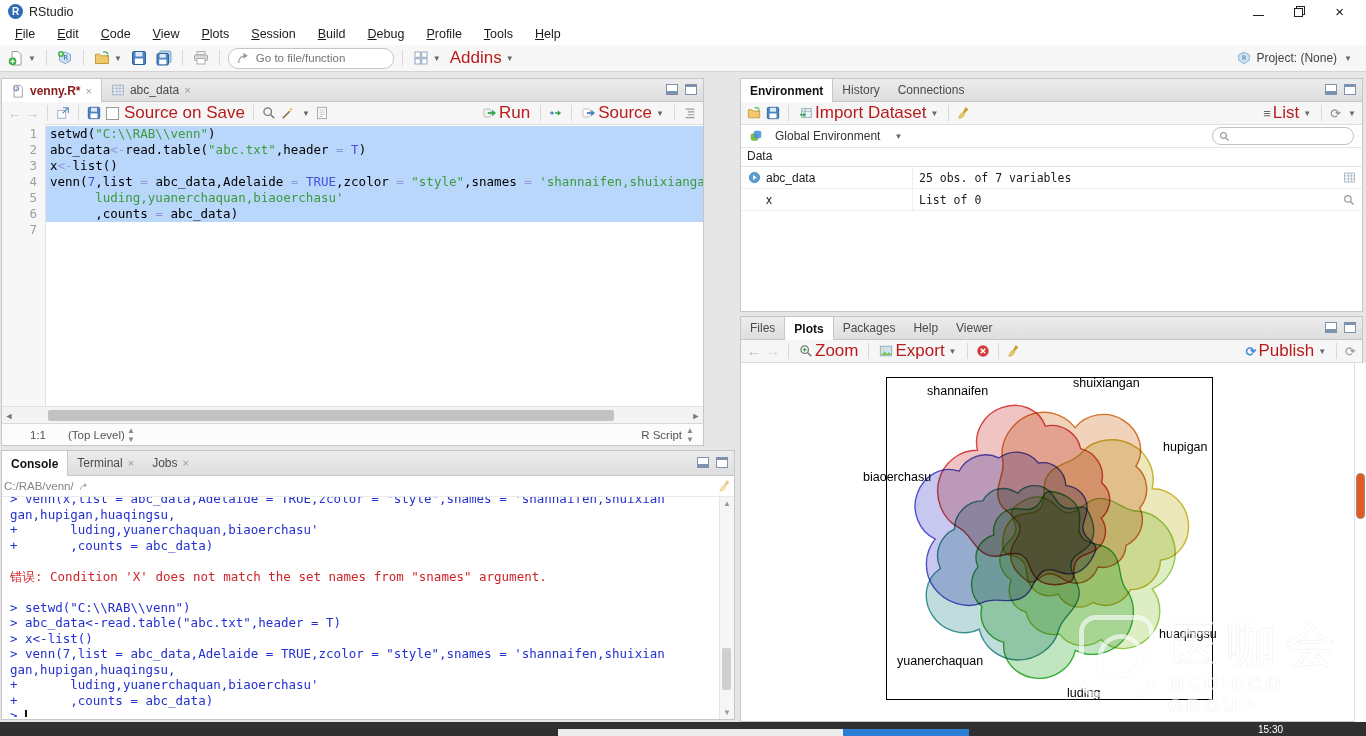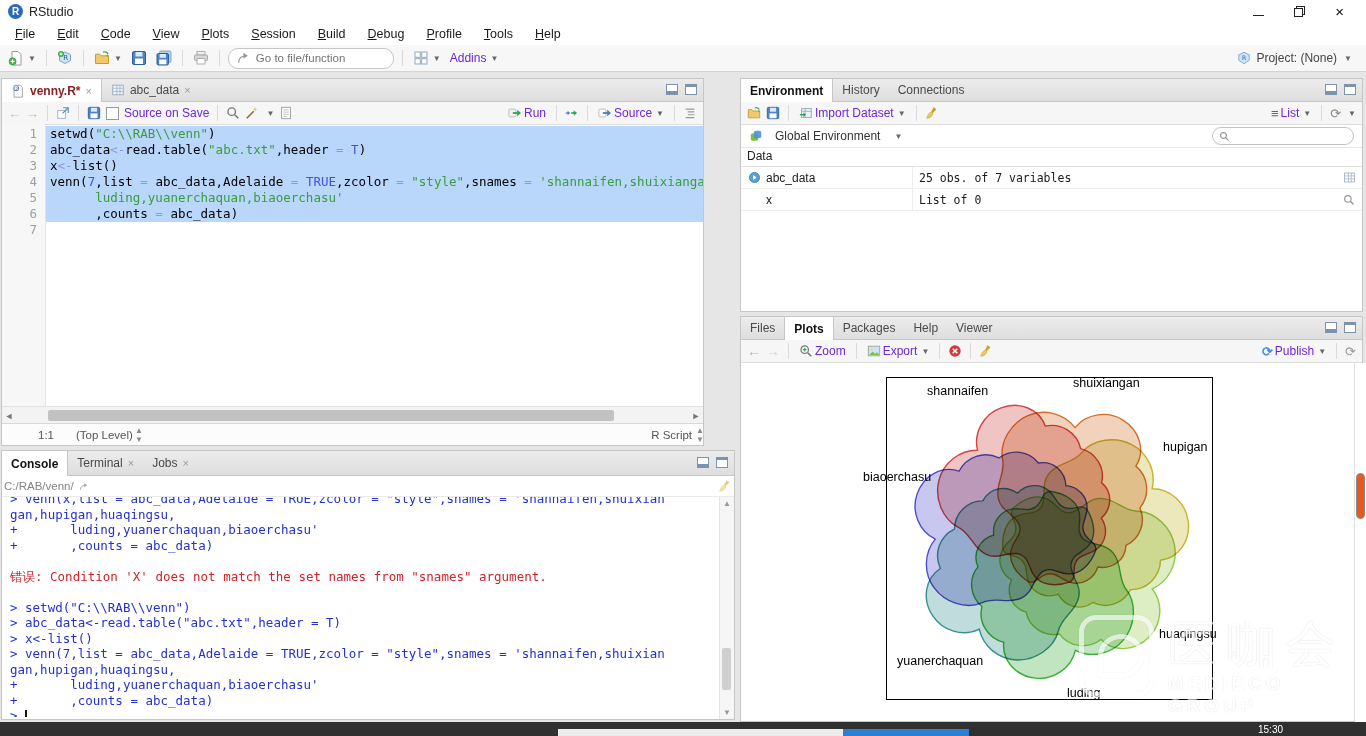--- a/index.html
+++ b/index.html
@@ -37,21 +37,21 @@
   .tab{font-size:12px;color:#4a4a4a;display:flex;align-items:center;gap:5px;padding:0 9px;position:relative}
   .tab.active{background:#fff;border-left:1px solid #c6c6c6;border-right:1px solid #c6c6c6;margin-bottom:-1px;color:#111;font-weight:bold}
   .tab:first-child.active{border-left:none}
   .tclose{font-size:11px;color:#9a9a9a;font-weight:normal}
   .tab-modified{color:#8b2020}
   .pm-group{position:absolute;right:6px;top:5px;display:flex;gap:7px}
   .pm{width:10px;height:9px;border:1px solid #7d93ad;position:relative;background:#fff}
   .pm.min::after{content:"";position:absolute;left:0;right:0;bottom:0;height:3px;background:#7d93ad}
   .pm.max::after{content:"";position:absolute;left:0;right:0;top:0;height:2px;background:#7d93ad}
   .ptool{height:22px;background:#f6f6f6;border-bottom:1px solid #ddd;display:flex;align-items:center;padding:0 6px;gap:5px;font-size:12px;color:#333}
-  .lbl{font-size:12px;color:#6d28d9}
+  .lbl{font-size:17px;color:#b91c1c}
   .right{margin-left:auto;display:flex;align-items:center;gap:5px}
   
   #code-area{position:absolute;top:45px;left:0;right:0;bottom:38px;display:flex;overflow:hidden;font-size:12.5px;line-height:16px}
   #editor-gutter{width:44px;background:#f7f7f7;border-right:1px solid #e3e3e3;color:#9aa0a8;text-align:right;padding:2px 8px 0 0;box-sizing:border-box;font-family:"DejaVu Sans Mono",monospace}
   .gln{height:16px}
   #editor-lines{flex:1;padding-top:2px;white-space:pre;overflow:hidden;font-family:"DejaVu Sans Mono",monospace}
   .crow{height:16px;padding-left:4px}
   .crow.sel{background:#b9d6fb}
   .tk-p{color:#000}.tk-s{color:#3c9b3c}.tk-n{color:#4650e0}.tk-o{color:#8f98d8}
   #ed-hscroll{position:absolute;left:0;right:0;bottom:21px;height:17px;background:#f3f3f3;border-top:1px solid #e2e2e2;display:flex;align-items:center}
@@ -303,26 +303,26 @@
         <div class="gln">7</div>
       </div>
     <div id="editor-lines"><div class="crow sel"><span class="tk-p">setwd(</span><span class="tk-s">"C:\\RAB\\venn"</span><span class="tk-p">)</span></div><div class="crow sel"><span class="tk-p">abc_data</span><span class="tk-o">&lt;-</span><span class="tk-p">read.table(</span><span class="tk-s">"abc.txt"</span><span class="tk-p">,header </span><span class="tk-o">= </span><span class="tk-n">T</span><span class="tk-p">)</span></div><div class="crow sel"><span class="tk-p">x</span><span class="tk-o">&lt;-</span><span class="tk-p">list()</span></div><div class="crow sel"><span class="tk-p">venn(</span><span class="tk-n">7</span><span class="tk-p">,list </span><span class="tk-o">= </span><span class="tk-p">abc_data,Adelaide </span><span class="tk-o">= </span><span class="tk-n">TRUE</span><span class="tk-p">,zcolor </span><span class="tk-o">= </span><span class="tk-s">"style"</span><span class="tk-p">,snames </span><span class="tk-o">= </span><span class="tk-s">'shannaifen,shuixiangan,hupigan,huaqingsu,</span></div><div class="crow sel"><span class="tk-p">      </span><span class="tk-s">luding,yuanerchaquan,biaoerchasu'</span></div><div class="crow sel"><span class="tk-p">      ,counts </span><span class="tk-o">= </span><span class="tk-p">abc_data)</span></div><div class="crow">&nbsp;</div></div>
   </div>
   <div id="ed-hscroll">
     <span class="scr-arrow">◄</span>
     <div id="ed-thumb"></div>
     <span class="scr-arrow" style="margin-left:auto">►</span>
   </div>
   <div id="ed-status">
-    <span style="margin-left:36px">1:1</span>
+    <span style="margin-left:28px">1:1</span>
     <span style="margin-left:22px;display:flex;gap:2px;align-items:center">
       <span>(Top Level)</span>
         <span class="updn">▲<br>▼</span>
     </span>
-    <span style="margin-left:auto;display:flex;gap:4px;align-items:center">
+    <span style="margin-left:auto;margin-right:10px;display:flex;gap:4px;align-items:center">
       <span>R Script</span>
         <span class="updn">▲<br>▼</span>
     </span>
   </div>
 </div>
 
 <div id="console-pane" class="pane">
   <div class="tabstrip" style="height:24px">
     <div class="tab active">
         <span>Console</span>

